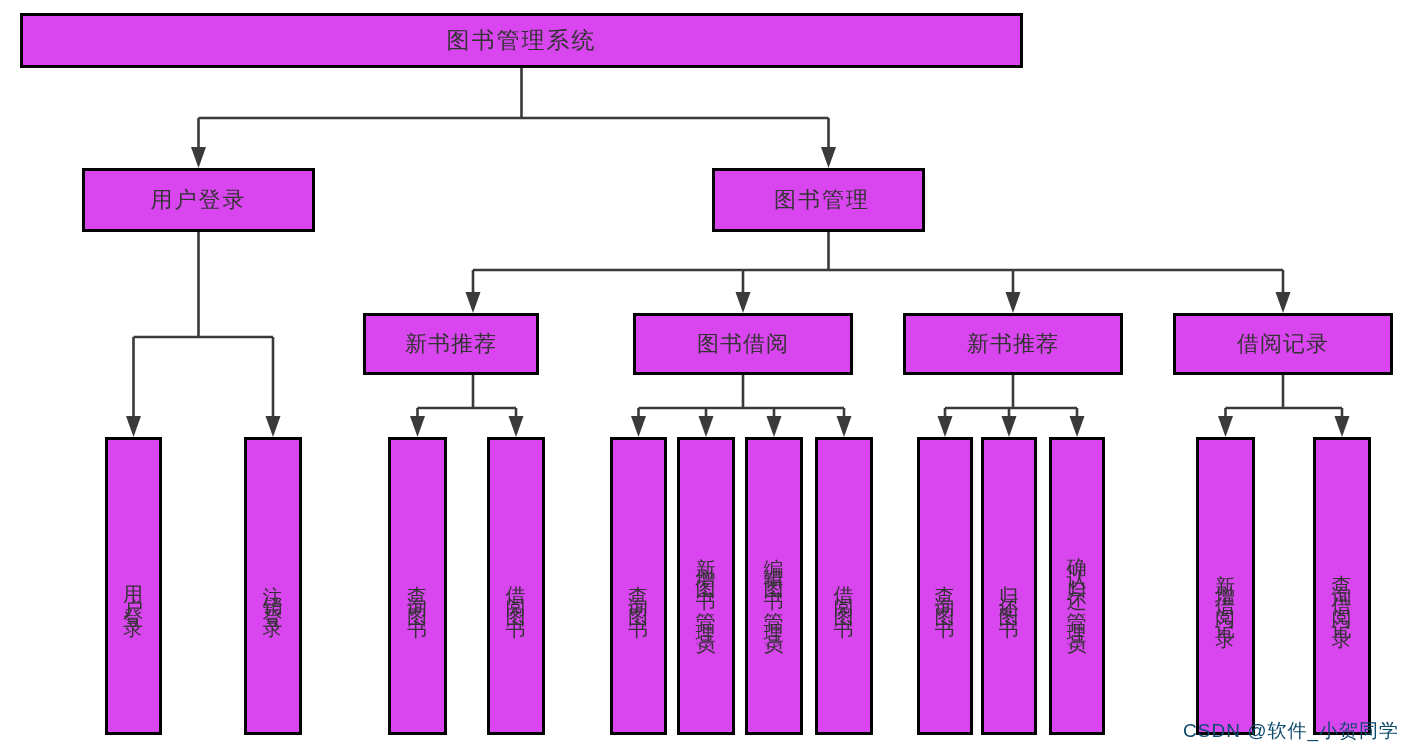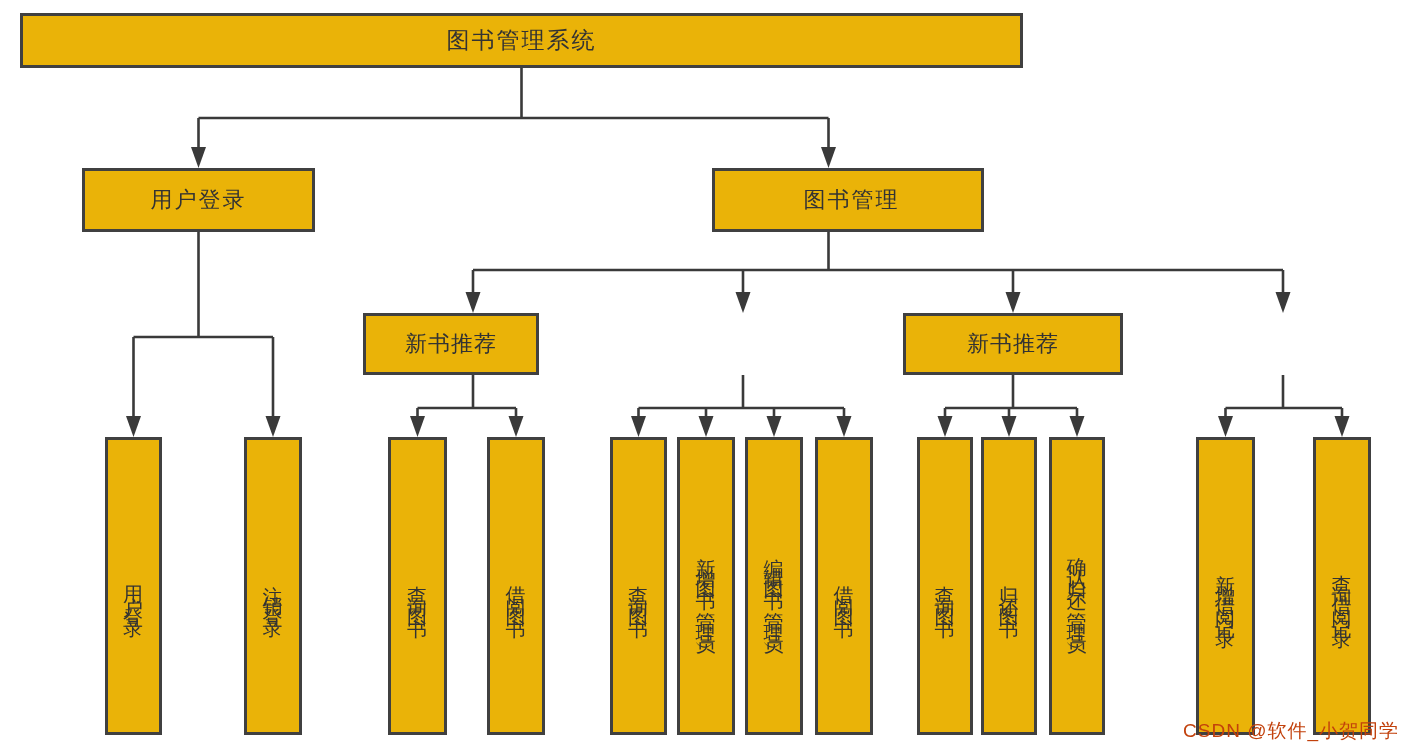--- a/index.html
+++ b/index.html
@@ -2,36 +2,36 @@
 <html><head>
 <meta charset="utf-8">
 <style>
   html,body{margin:0;padding:0;background:#fff;}
   .canvas{
     position:relative;width:1405px;height:747px;background:#fff;
     font-family:"Liberation Sans","DejaVu Sans",sans-serif;overflow:hidden;
   }
   svg.connectors{position:absolute;left:0;top:0;z-index:1;}
   .box{
-    position:absolute;box-sizing:border-box;background:#eab308;
-    border:3px solid #404040;color:#333333;
+    position:absolute;box-sizing:border-box;background:#d946ef;
+    border:3px solid #000000;color:#333333;
     display:flex;align-items:center;justify-content:center;
     z-index:2;
   }
   .box.root{font-size:23px;letter-spacing:2px;}
   .box.h2{font-size:22px;letter-spacing:2px;}
   .box.h3{font-size:22px;letter-spacing:1px;}
   .box.v{
     writing-mode:vertical-rl;text-orientation:mixed;
     font-size:20px;letter-spacing:11px;line-height:1;
     padding-top:11px; 
   }
   .watermark{
     position:absolute;right:6px;bottom:3px;z-index:3;
-    color:#c2410c;font-size:19px;letter-spacing:1px;white-space:nowrap;
+    color:#0c4a6e;font-size:19px;letter-spacing:1px;white-space:nowrap;
   }
 </style>
 </head>
 <body>
 
 <div class="canvas">
 
   <svg class="connectors" width="1405" height="747">
       <path d="M521.5 68 V118 M198.5 118 H828.5 M198.5 118 V152 M828.5 118 V152 M198.5 232 V337 M133.5 337 H273 M133.5 337 V421 M273 337 V421 M828.5 232 V270 M473 270 H1283 M473 270 V297 M743 270 V297 M1013 270 V297 M1283 270 V297 M473 375 V408 M417.5 408 H516 M417.5 408 V421 M516 408 V421 M743 375 V408 M638.5 408 H844 M638.5 408 V421 M706 408 V421 M774 408 V421 M844 408 V421 M1013 375 V408 M945 408 H1077 M945 408 V421 M1009 408 V421 M1077 408 V421 M1283 375 V408 M1225.5 408 H1342 M1225.5 408 V421 M1342 408 V421" fill="none" stroke="#3a3a3a" stroke-width="2.6"></path>
       <polygon points="191,147 206,147 198.5,168" fill="#3a3a3a"></polygon>
@@ -51,24 +51,26 @@
       <polygon points="937.5,416 952.5,416 945,437" fill="#3a3a3a"></polygon>
       <polygon points="1001.5,416 1016.5,416 1009,437" fill="#3a3a3a"></polygon>
       <polygon points="1069.5,416 1084.5,416 1077,437" fill="#3a3a3a"></polygon>
       <polygon points="1218,416 1233,416 1225.5,437" fill="#3a3a3a"></polygon>
       <polygon points="1334.5,416 1349.5,416 1342,437" fill="#3a3a3a"></polygon>
     </svg>
 
   <div class="box root" style="left:20px;top:13px;width:1003px;height:55px;">图书管理系统</div>
 
   <div class="box h2" style="left:82px;top:168px;width:233px;height:64px;">用户登录</div>
-  <div class="box h2" style="left:712px;top:168px;width:272px;height:64px;padding-left:7px;">图书管理</div>
+  <div class="box h2" style="left:712px;top:168px;width:213px;height:64px;padding-left:7px;">图书管理</div>
 
   <div class="box h3" style="left:363px;top:313px;width:176px;height:62px;">新书推荐</div>
+  <div class="box h3" style="left:633px;top:313px;width:220px;height:62px;">图书借阅</div>
   <div class="box h3" style="left:903px;top:313px;width:220px;height:62px;">新书推荐</div>
+  <div class="box h3" style="left:1173px;top:313px;width:220px;height:62px;">借阅记录</div>
 
   <div class="box v" style="left:105px;top:437px;width:57px;height:298px;">用户登录</div>
   <div class="box v" style="left:244px;top:437px;width:58px;height:298px;">注销登录</div>
 
   <div class="box v" style="left:388px;top:437px;width:59px;height:298px;">查询图书</div>
   <div class="box v" style="left:487px;top:437px;width:58px;height:298px;">借阅图书</div>
 
   <div class="box v" style="left:610px;top:437px;width:57px;height:298px;">查询图书</div>
   <div class="box v" style="left:677px;top:437px;width:58px;height:298px;">新增图书（管理员）</div>
   <div class="box v" style="left:745px;top:437px;width:58px;height:298px;">编辑图书（管理员）</div>

